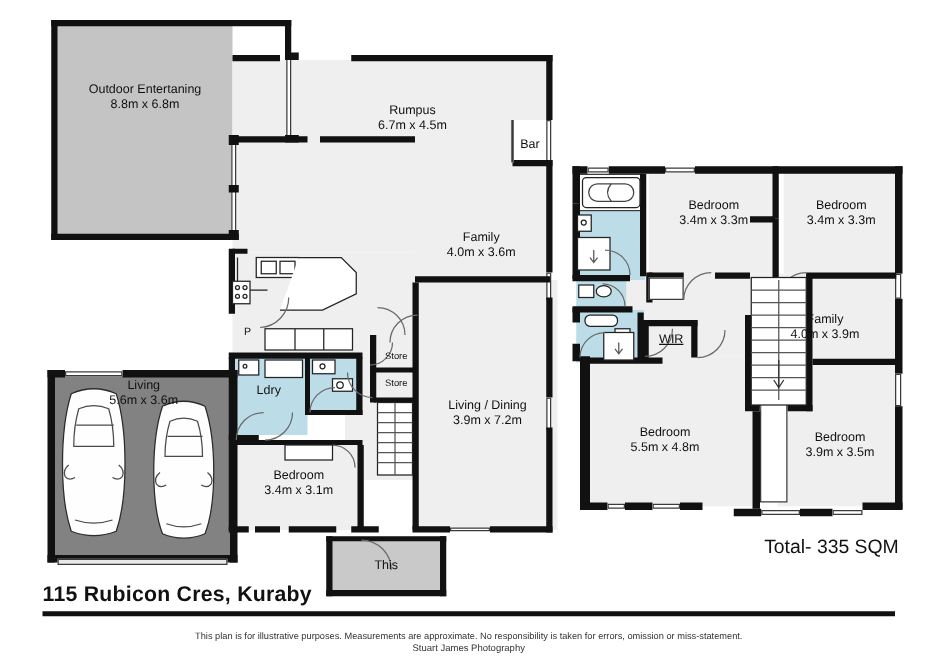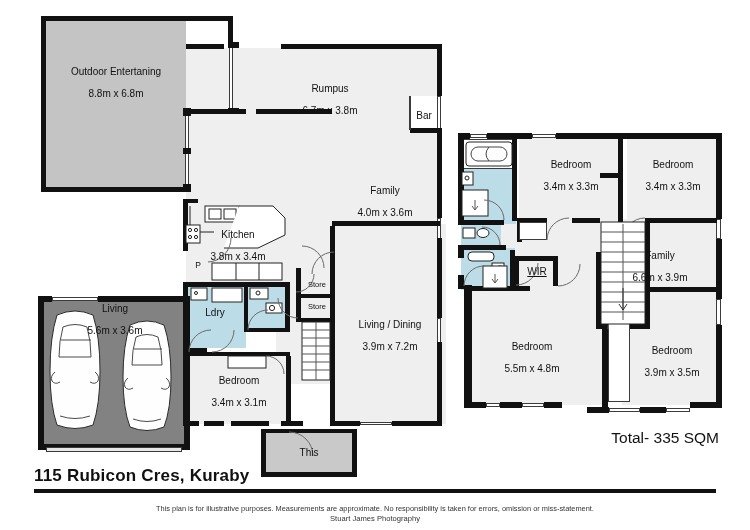--- a/index.html
+++ b/index.html
@@ -20,21 +20,21 @@
   
   .wall{position:absolute;background:#111111;}
   
   .thin{position:absolute;border:1px solid #3b3b3b;box-sizing:border-box;background:transparent;}
   .thinf{position:absolute;border:1px solid #3b3b3b;box-sizing:border-box;background:#ffffff;}
 
   
   .lbl{position:absolute;text-align:center;line-height:1.15;
        font-size:10px;color:#111;white-space:nowrap;pointer-events:none;}
   .lbl .n{display:block;}
-  .lbl .d{display:block;margin-top:10px;}
+  .lbl .d{display:block;}
   .lbl.sm{font-size:8.5px;}
   .lbl.xs{font-size:7.5px;}
 
   
   #vec{position:absolute;left:0;top:0;width:750px;height:530px;overflow:visible;}
 
   
   #addr{position:absolute;left:34px;top:466px;font-size:17px;font-weight:700;
         letter-spacing:.2px;color:#111;}
   #addrRule{position:absolute;left:34px;top:489px;width:682px;height:4px;background:#111;}
@@ -316,37 +316,33 @@
     </g>
   </svg>
 
   <div class="lbl" style="left:52px;top:66px;width:128px;">
     <span class="n">Outdoor Entertaning</span>
     <span class="d">8.8m x 6.8m</span>
   </div>
 
   <div class="lbl" style="left:275px;top:83px;width:110px;text-align:center;">
     <span class="n">Rumpus</span>
-    <span class="d">6.7m x 3.8m</span>
+    <span class="d">6.7m x 4.5m</span>
   </div>
 
   <div class="lbl" style="left:404px;top:110px;width:40px;">
     <span class="n">Bar</span>
   </div>
 
 
   <div class="lbl" style="left:335px;top:185px;width:100px;">
     <span class="n">Family</span>
     <span class="d">4.0m x 3.6m</span>
   </div>
 
-  <div class="lbl" style="left:191px;top:229px;width:94px;">
-    <span class="n">Kitchen</span>
-    <span class="d">3.8m x 3.4m</span>
-  </div>
 
   <div class="lbl sm" style="left:191px;top:261px;width:14px;">
     <span class="n">P</span>
   </div>
 
   <div class="lbl" style="left:192px;top:307px;width:46px;">
     <span class="n">Ldry</span>
   </div>
 
   <div class="lbl xs" style="left:301px;top:281px;width:32px;">
@@ -381,21 +377,21 @@
     <span class="d">3.4m x 3.3m</span>
   </div>
 
   <div class="lbl" style="left:625px;top:159px;width:96px;">
     <span class="n">Bedroom</span>
     <span class="d">3.4m x 3.3m</span>
   </div>
 
   <div class="lbl" style="left:608px;top:250px;width:104px;">
     <span class="n">Family</span>
-    <span class="d">6.6m x 3.9m</span>
+    <span class="d">4.0m x 3.9m</span>
   </div>
 
   <div class="lbl" style="left:520px;top:266px;width:34px;text-decoration:underline;">
     <span class="n">WIR</span>
   </div>
 
   <div class="lbl" style="left:478px;top:341px;width:108px;">
     <span class="n">Bedroom</span>
     <span class="d">5.5m x 4.8m</span>
   </div>

